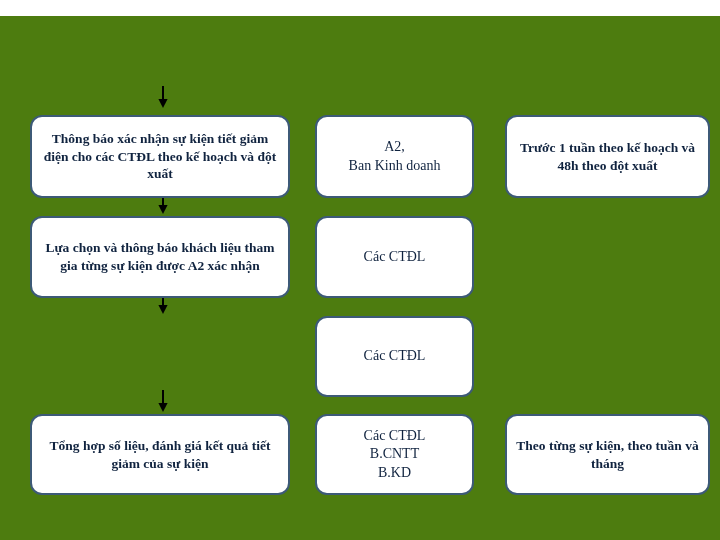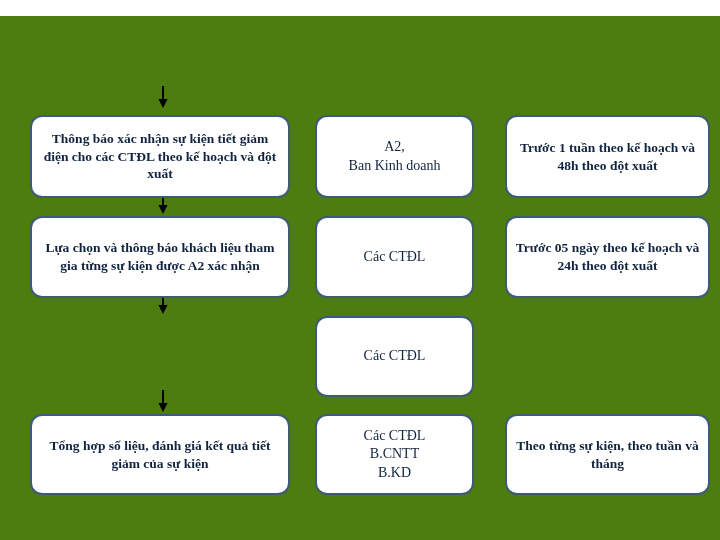--- a/index.html
+++ b/index.html
@@ -114,23 +114,20 @@
   <div class="box col3 r1">
     <span class="txt">Trước 1 tuần theo kế hoạch và 48h theo đột xuất</span>
   </div>
 
   <div class="box col1 r2">
     <span class="txt">Lựa chọn và thông báo khách liệu tham gia từng sự kiện được A2 xác nhận</span>
   </div>
   <div class="box col2 r2">
     <span class="txt">Các CTĐL</span>
   </div>
-  <div class="box col3 r2">
-    <span class="txt">Trước 05 ngày theo kế hoạch và 24h theo đột xuất</span>
-  </div>
 
   <div class="box col2 r3">
     <span class="txt">Các CTĐL</span>
   </div>
 
   <div class="box col1 r4">
     <span class="txt">Tổng hợp số liệu, đánh giá kết quả tiết giảm của sự kiện</span>
   </div>
   <div class="box col2 r4">
     <span class="txt">Các CTĐL

